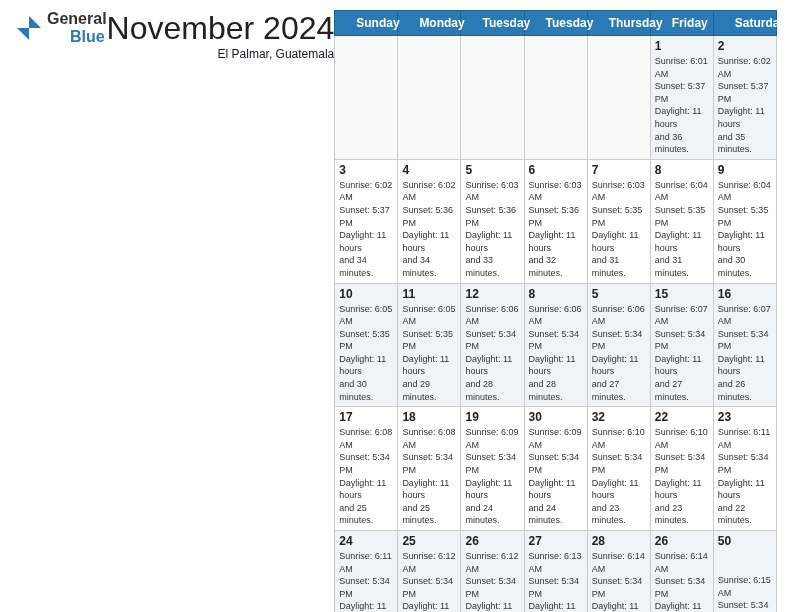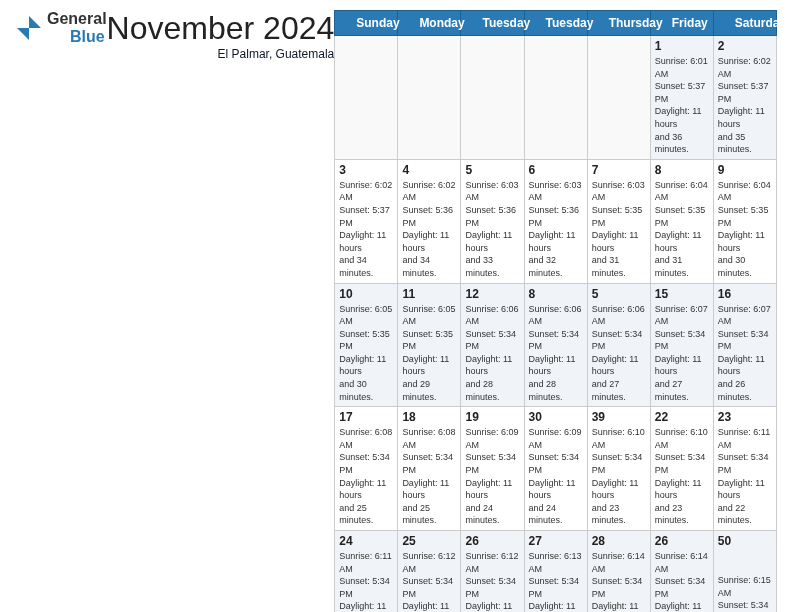--- a/index.html
+++ b/index.html
@@ -283,21 +283,21 @@
 and 24 minutes.</div>
           </td>
           <td>
             <span class="day-number">30</span>
             <div class="day-info" style="white-space: pre-line;">Sunrise: 6:09 AM
 Sunset: 5:34 PM
 Daylight: 11 hours
 and 24 minutes.</div>
           </td>
           <td>
-            <span class="day-number">39</span>
+            <span class="day-number">32</span>
             <div class="day-info" style="white-space: pre-line;">Sunrise: 6:10 AM
 Sunset: 5:34 PM
 Daylight: 11 hours
 and 23 minutes.</div>
           </td>
           <td>
             <span class="day-number">22</span>
             <div class="day-info" style="white-space: pre-line;">Sunrise: 6:10 AM
 Sunset: 5:34 PM
 Daylight: 11 hours

